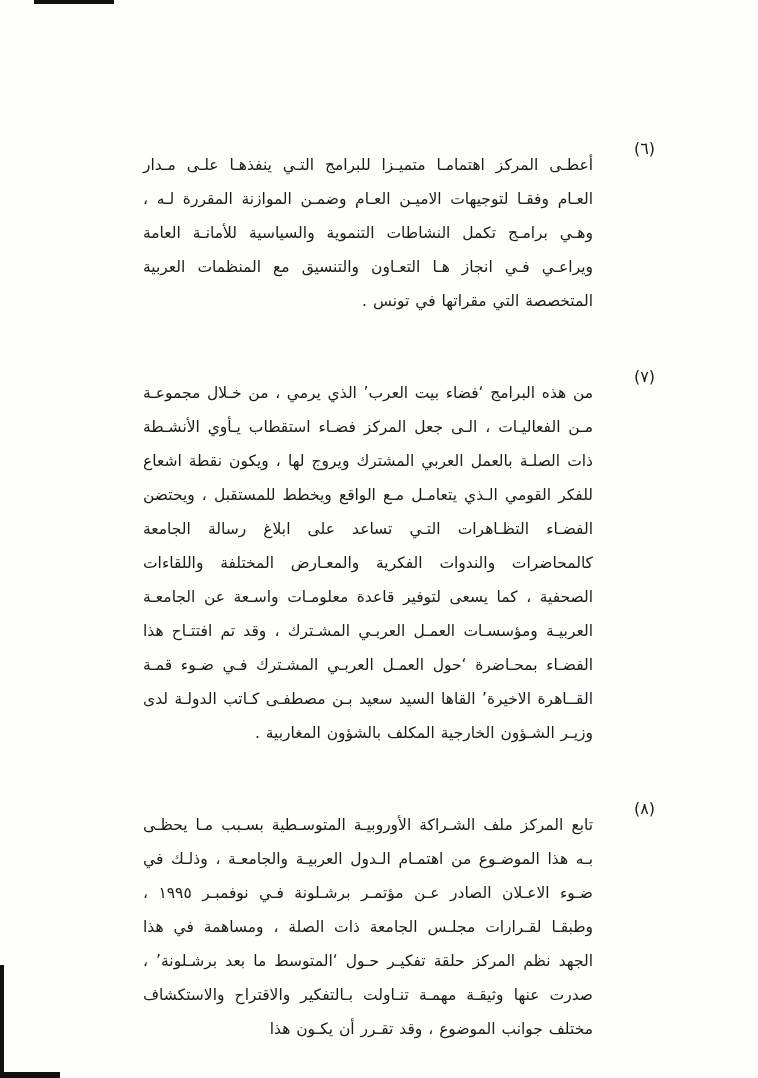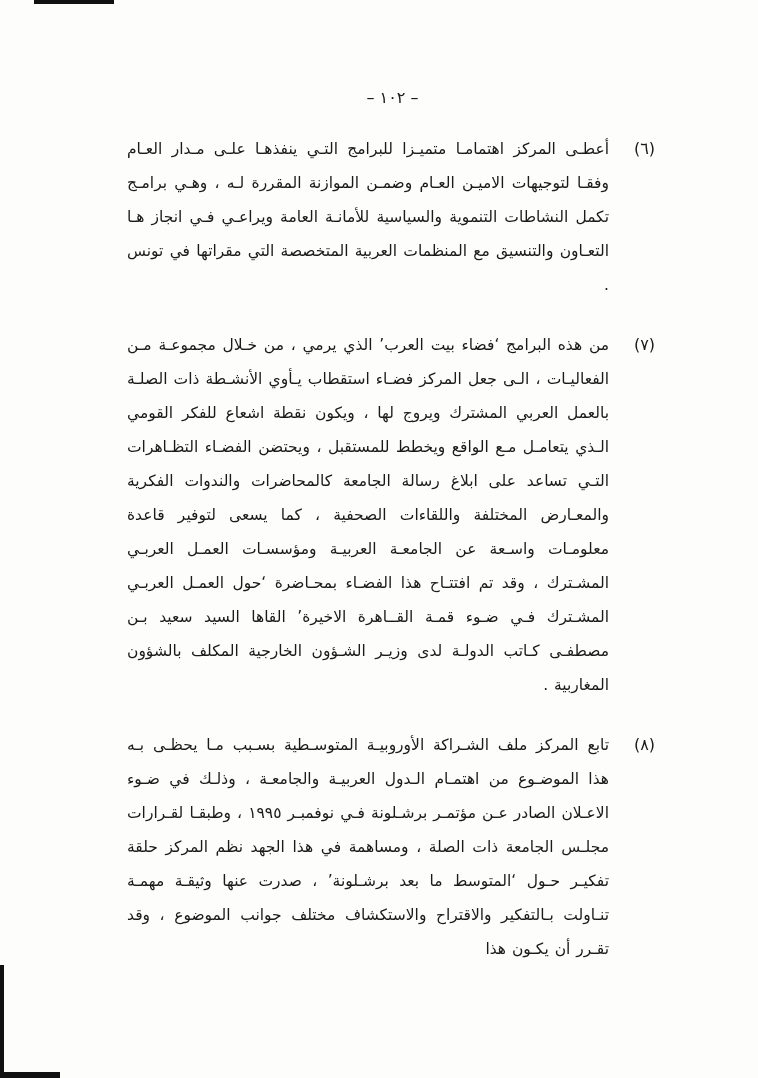--- a/index.html
+++ b/index.html
@@ -48,39 +48,38 @@
     margin-bottom: 26px;
   }
   .marker {
     flex: 0 0 46px;
     font-size: 16px;
     line-height: 34px;
     text-align: right;
     white-space: nowrap;
   }
   .text {
-    margin: 0;
+    margin: 16px;
     flex: 1 1 auto;
     font-size: 15.5px;
     line-height: 34px;
     text-align: justify;
     text-justify: inter-word;
     word-spacing: 1px;
   }
 </style>
 </head>
 <body>
 
 <div class="page">
 
   <div class="artifact artifact-top"></div>
   <div class="artifact artifact-left"></div>
   <div class="artifact artifact-bottom"></div>
 
-  <div class="page-number">– ١٠٢ –</div>
 
   <div class="content">
 
     <div class="para">
       <span class="marker">(٦)</span>
       <p class="text">أعطـى المركز اهتمامـا متميـزا للبرامج التـي ينفذهـا علـى مـدار العـام وفقـا لتوجيهات الاميـن العـام وضمـن الموازنة المقررة لـه ، وهـي برامـج تكمل النشاطات التنموية والسياسية للأمانـة العامة ويراعـي فـي انجاز هـا التعـاون والتنسيق مع المنظمات العربية المتخصصة التي مقراتها في تونس .</p>
     </div>
 
     <div class="para">
       <span class="marker">(٧)</span>

